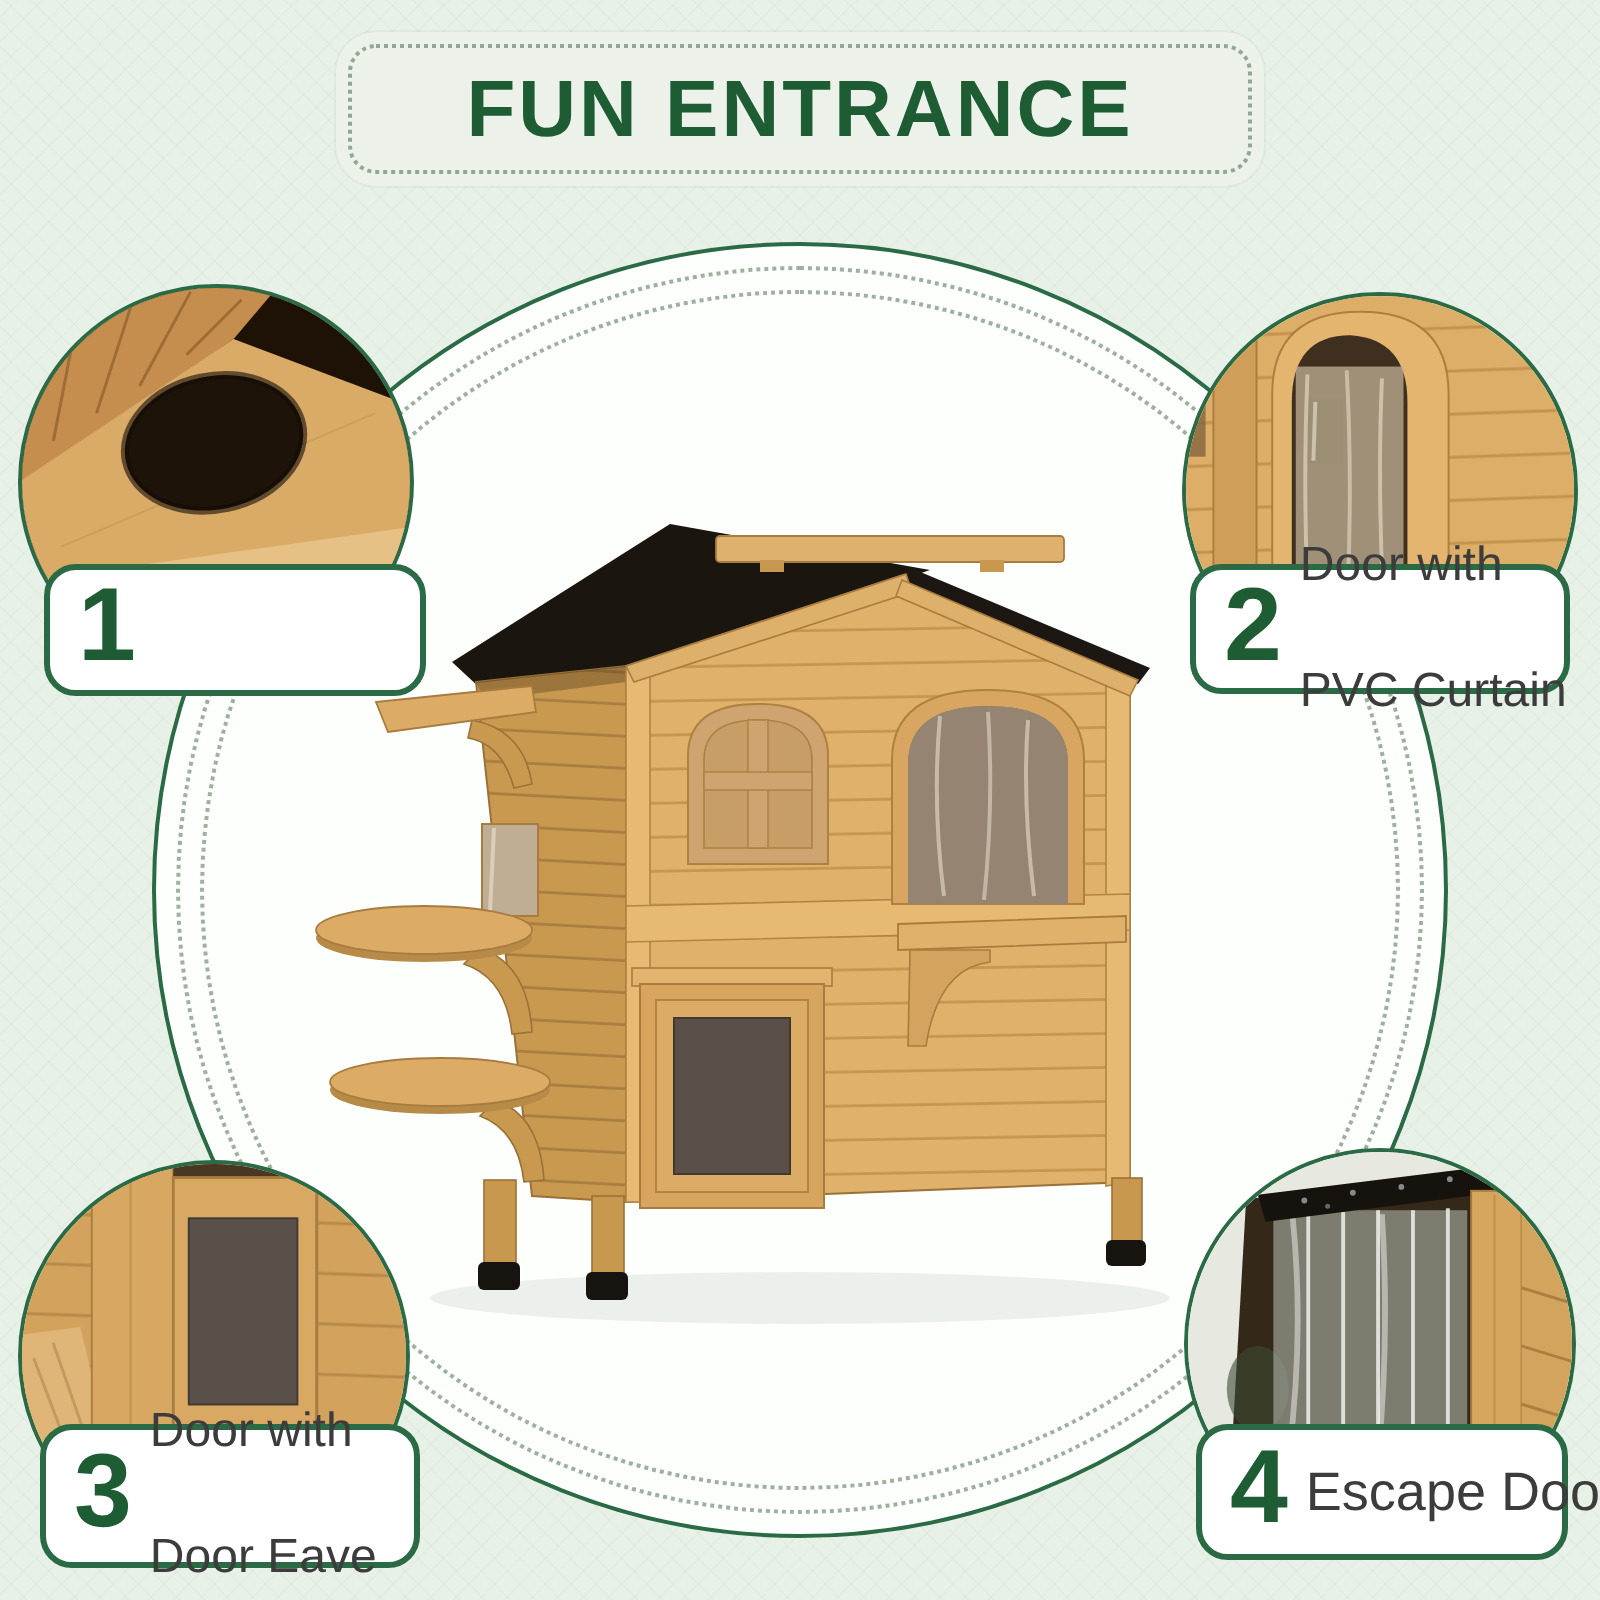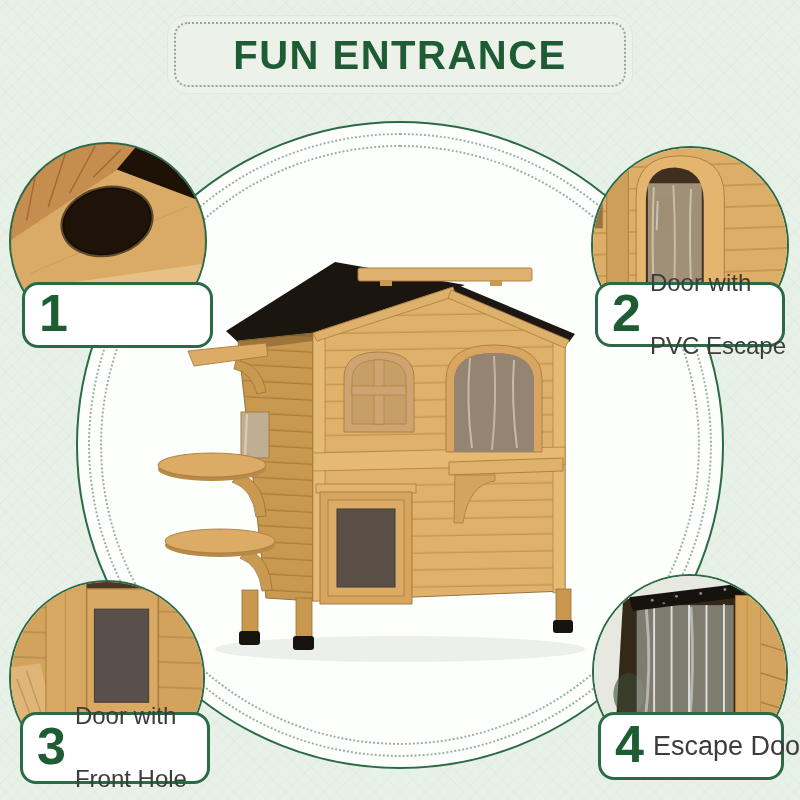--- a/index.html
+++ b/index.html
@@ -221,21 +221,21 @@
       <line x1="66" y1="54" x2="65" y2="84" stroke="#d8cfc0" stroke-width="2" opacity="0.8"></line>
       <path d="M62,40 q-3,70 2,150" stroke="#e6dcc8" stroke-width="2" fill="none" opacity="0.65"></path>
       <path d="M82,38 q4,74 -2,156" stroke="#e6dcc8" stroke-width="2" fill="none" opacity="0.6"></path>
       <path d="M100,42 q-3,68 3,150" stroke="#e6dcc8" stroke-width="2" fill="none" opacity="0.65"></path>
     </svg>
   </div>
   <div class="label-box lb2">
     <span class="num">2</span>
     <span class="txt">
       <span class="l">Door with</span>
-      <span class="l">PVC Escape</span>
+      <span class="l">PVC Curtain</span>
     </span>
   </div>
 
   <div class="detail-circle dc3">
     <svg viewBox="0 0 198 198" aria-hidden="true">
       <defs>
         <pattern id="c3p" width="22" height="26" patternUnits="userSpaceOnUse" patternTransform="rotate(2)">
           <rect width="22" height="26" fill="#d3a35e"></rect>
           <line x1="0" y1="25" x2="22" y2="25" stroke="#b68a48" stroke-width="1.5"></line>
         </pattern>
@@ -251,21 +251,21 @@
       <rect x="78" y="7" width="74" height="133" fill="#d9a964" stroke="#a97d3f" stroke-width="1.5"></rect>
       <rect x="86" y="28" width="56" height="96" fill="#59504a" stroke="#403a34"></rect>
       <line x1="78" y1="146" x2="152" y2="146" stroke="#a97d3f" stroke-width="1"></line>
       <line x1="152" y1="0" x2="152" y2="198" stroke="#aa7e40" stroke-width="1.2"></line>
     </svg>
   </div>
   <div class="label-box lb3">
     <span class="num">3</span>
     <span class="txt">
       <span class="l">Door with</span>
-      <span class="l">Front Hole</span>
+      <span class="l">Door Eave</span>
     </span>
   </div>
 
   <div class="detail-circle dc4">
     <svg viewBox="0 0 198 198" aria-hidden="true">
       <rect width="198" height="198" fill="#e7e8e0"></rect>
       <polygon points="30,24 160,16 160,198 20,198" fill="#342818"></polygon>
       <rect x="20" y="160" width="140" height="38" fill="#241a10" opacity="0.8"></rect>
       <ellipse cx="36" cy="122" rx="16" ry="22" fill="#3c4a35" opacity="0.6"></ellipse>
       <rect x="44" y="30" width="100" height="132" fill="#c8cdc6" opacity="0.5"></rect>

